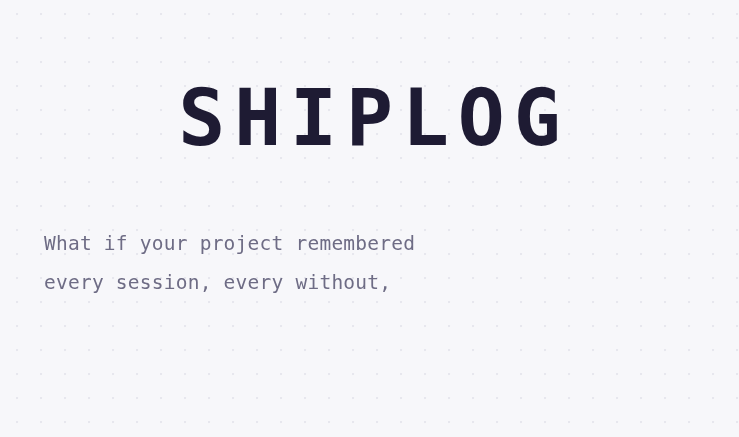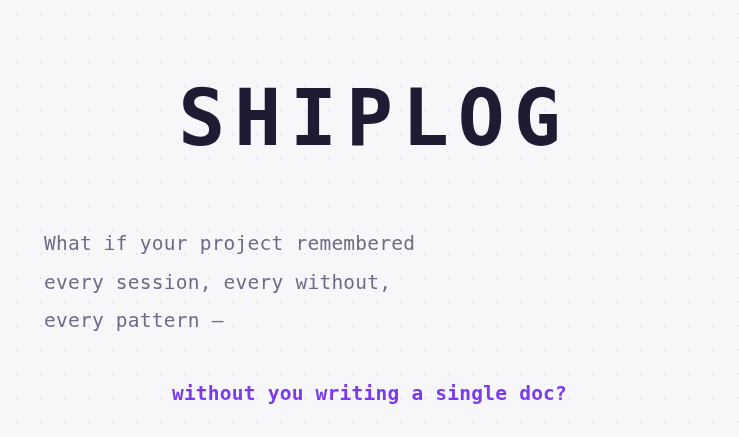--- a/index.html
+++ b/index.html
@@ -89,18 +89,16 @@
 </head>
 <body>
 
 <div id="hero">
 
   <h1 id="wordmark">SHIPLOG</h1>
 
   <div id="subheadline">
     <span class="sub-line">What if your project remembered</span>
     <span class="sub-line">every session, every without,</span>
-    <span class="sub-line">every pattern —</span>
   </div>
 
-  <div id="kicker">without you writing a single doc?</div>
 
 </div>
 
 </body></html>

